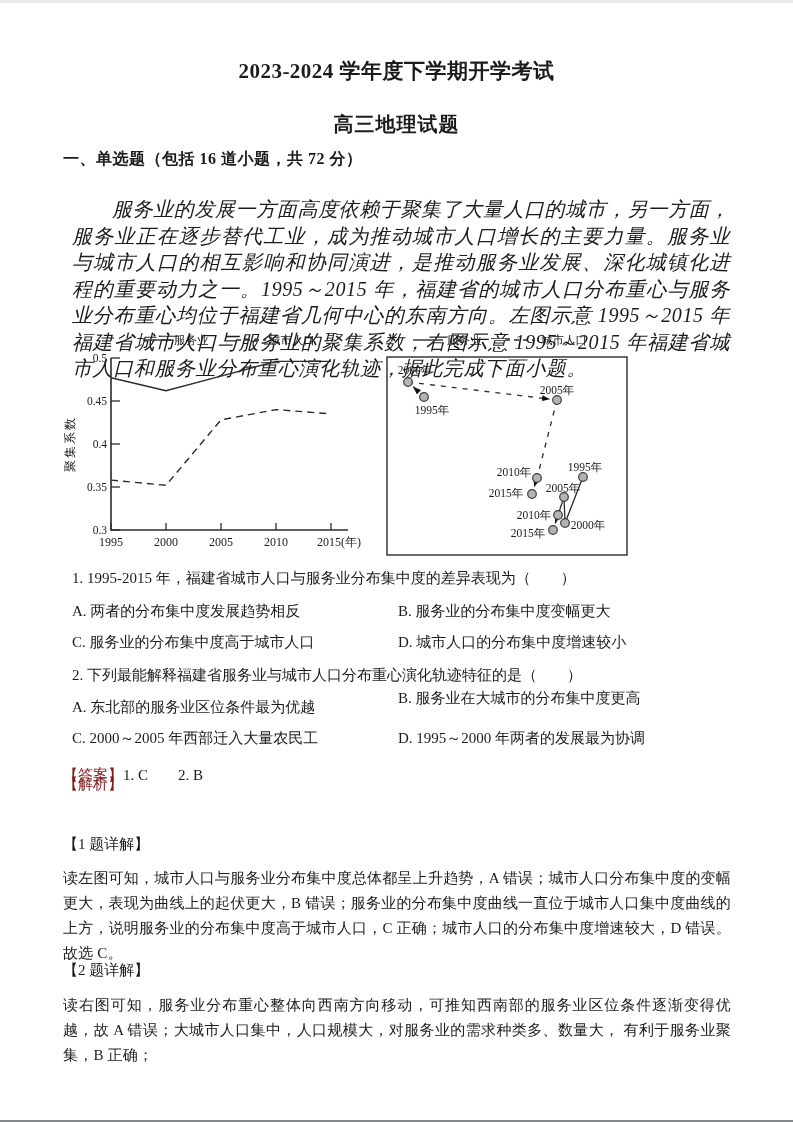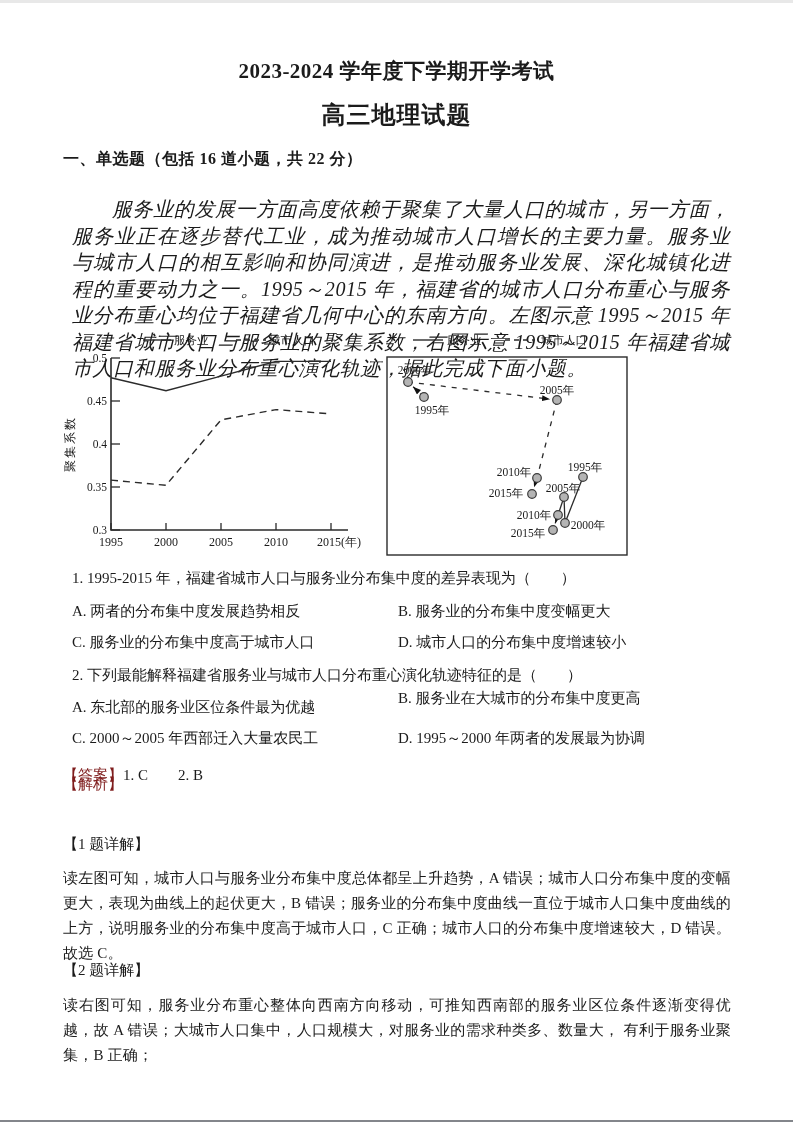--- a/index.html
+++ b/index.html
@@ -3,21 +3,21 @@
 <meta charset="utf-8">
 <style>
   html,body{margin:0;padding:0;background:#e8e8e8;}
   .page{position:relative;width:793px;height:1122px;background:#ffffff;overflow:hidden;
         font-family:"Liberation Serif","DejaVu Serif",serif;color:#1b1b1b;margin:3px auto;}
   .abs{position:absolute;}
   .center{left:0;right:0;text-align:center;}
   .bold{font-weight:700;}
   .blue{color:#7f1d1d;}
   .title{top:54px;font-size:21px;letter-spacing:0.5px;}
-  .subtitle{top:96px;font-size:24px;letter-spacing:1px;}
+  .subtitle{top:108px;font-size:20px;letter-spacing:1px;}
   .section-heading{top:146px;left:63px;font-size:16px;letter-spacing:0.5px;}
   .intro{top:193px;left:72px;width:658px;font-size:20px;line-height:26.5px;
          text-align:justify;text-indent:2em;letter-spacing:0.6px;margin:0;font-style:italic;}
   .stem{font-size:15px;left:72px;width:660px;}
   .opt{font-size:15px;}
   .opt-l{left:72px;}
   .opt-r{left:398px;}
   .meta{font-size:15px;left:63px;}
   .exp{left:63px;width:668px;font-size:15px;line-height:25px;text-align:justify;margin:0;letter-spacing:0.2px;}
   .charts{position:absolute;top:328px;left:0;width:793px;height:235px;}
@@ -27,21 +27,21 @@
   svg text{font-family:"Liberation Serif","DejaVu Serif",serif;fill:#1b1b1b;}
   .bottom-bar{left:0;top:1117px;width:793px;height:5px;background:#83868b;}
 </style>
 </head>
 <body>
 
 <div class="page">
 
   <div class="abs center bold title">2023-2024 学年度下学期开学考试</div>
   <div class="abs center bold subtitle">高三地理试题</div>
-  <div class="abs bold section-heading">一、单选题（包括 16 道小题，共 22 分）</div>
+  <div class="abs bold section-heading">一、单选题（包括 16 道小题，共 72 分）</div>
 
   <p class="abs intro">服务业的发展一方面高度依赖于聚集了大量人口的城市，另一方面，服务业正在逐步替代工业，成为推动城市人口增长的主要力量。服务业与城市人口的相互影响和协同演进，是推动服务业发展、深化城镇化进程的重要动力之一。1995～2015 年，福建省的城市人口分布重心与服务业分布重心均位于福建省几何中心的东南方向。左图示意 1995～2015 年福建省城市人口与服务业的聚集系数，右图示意 1995～2015 年福建省城市人口和服务业分布重心演化轨迹，据此完成下面小题。</p>
 
   <div class="charts">
     <svg id="leftChart" width="310" height="232" viewBox="0 0 310 232">
         <path d="M53,27 L53,199 L290,199" fill="none" stroke="#2b2b2b" stroke-width="1.6"></path>
         <line x1="53" y1="198.99999999999997" x2="62" y2="198.99999999999997" stroke="#2b2b2b" stroke-width="1.3"></line>
         <text x="49" y="202.99999999999997" text-anchor="end" font-size="11.5">0.3</text>
         <line x1="53" y1="156" x2="62" y2="156" stroke="#2b2b2b" stroke-width="1.3"></line>
         <text x="49" y="160" text-anchor="end" font-size="11.5">0.35</text>

